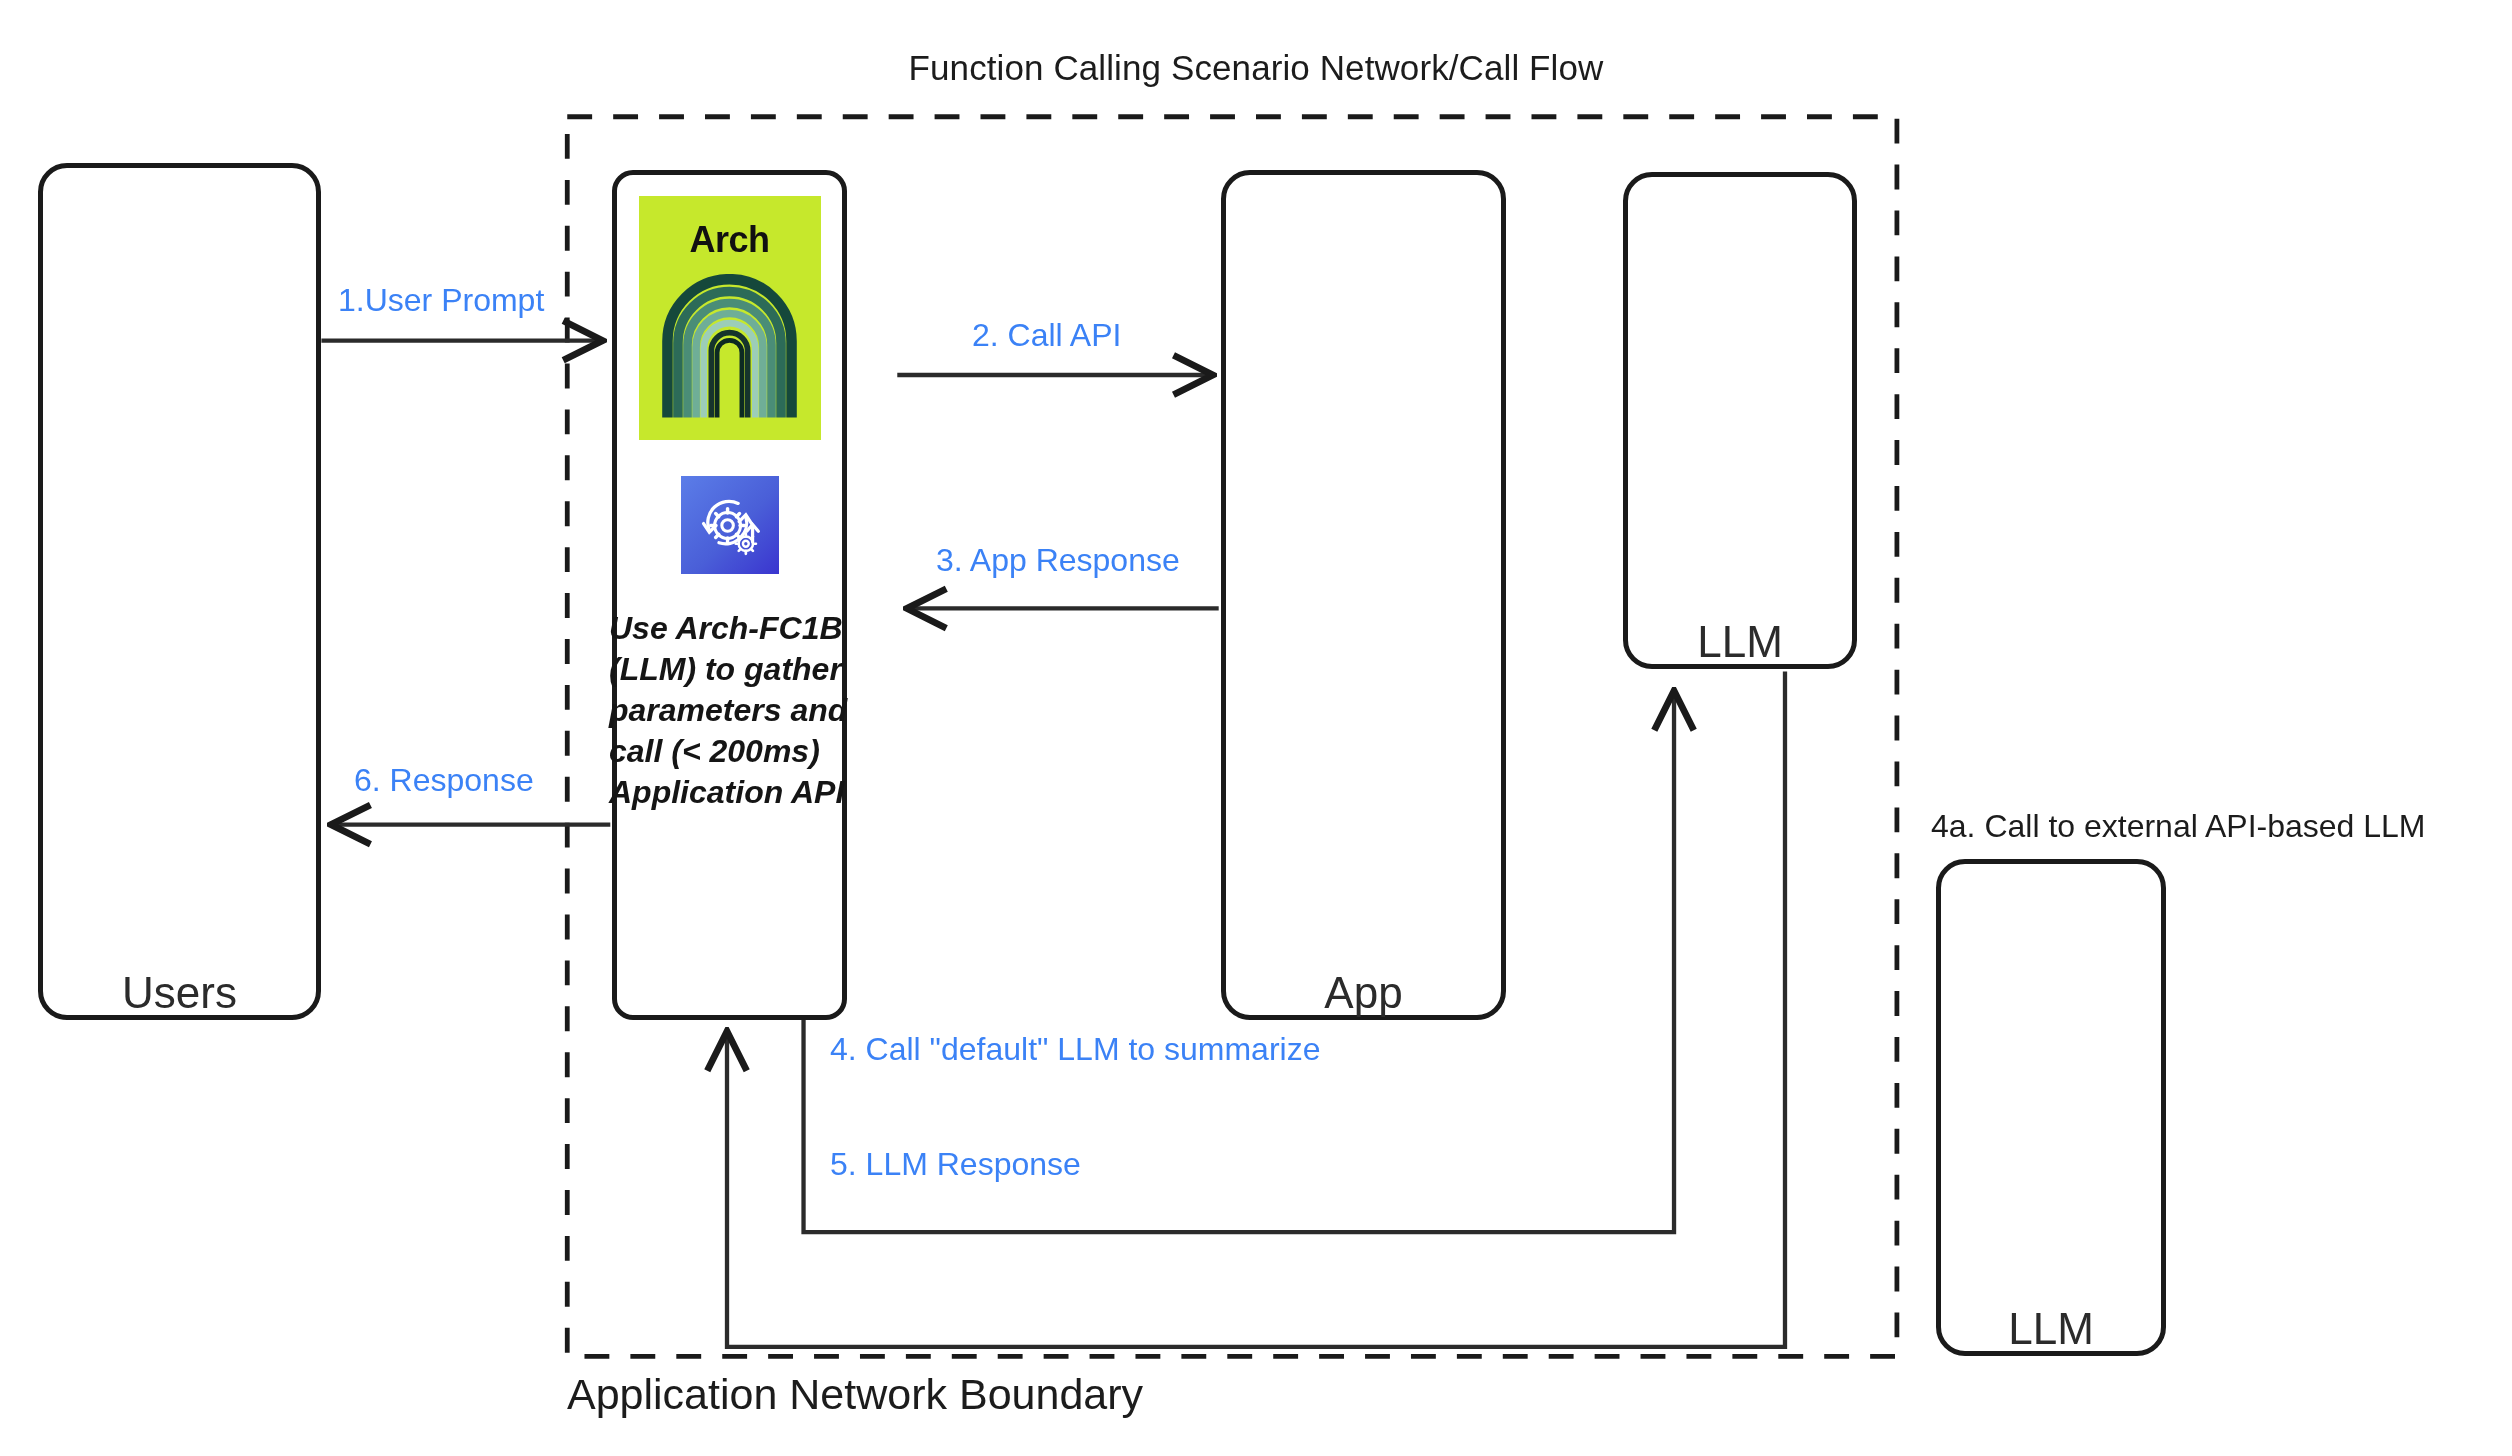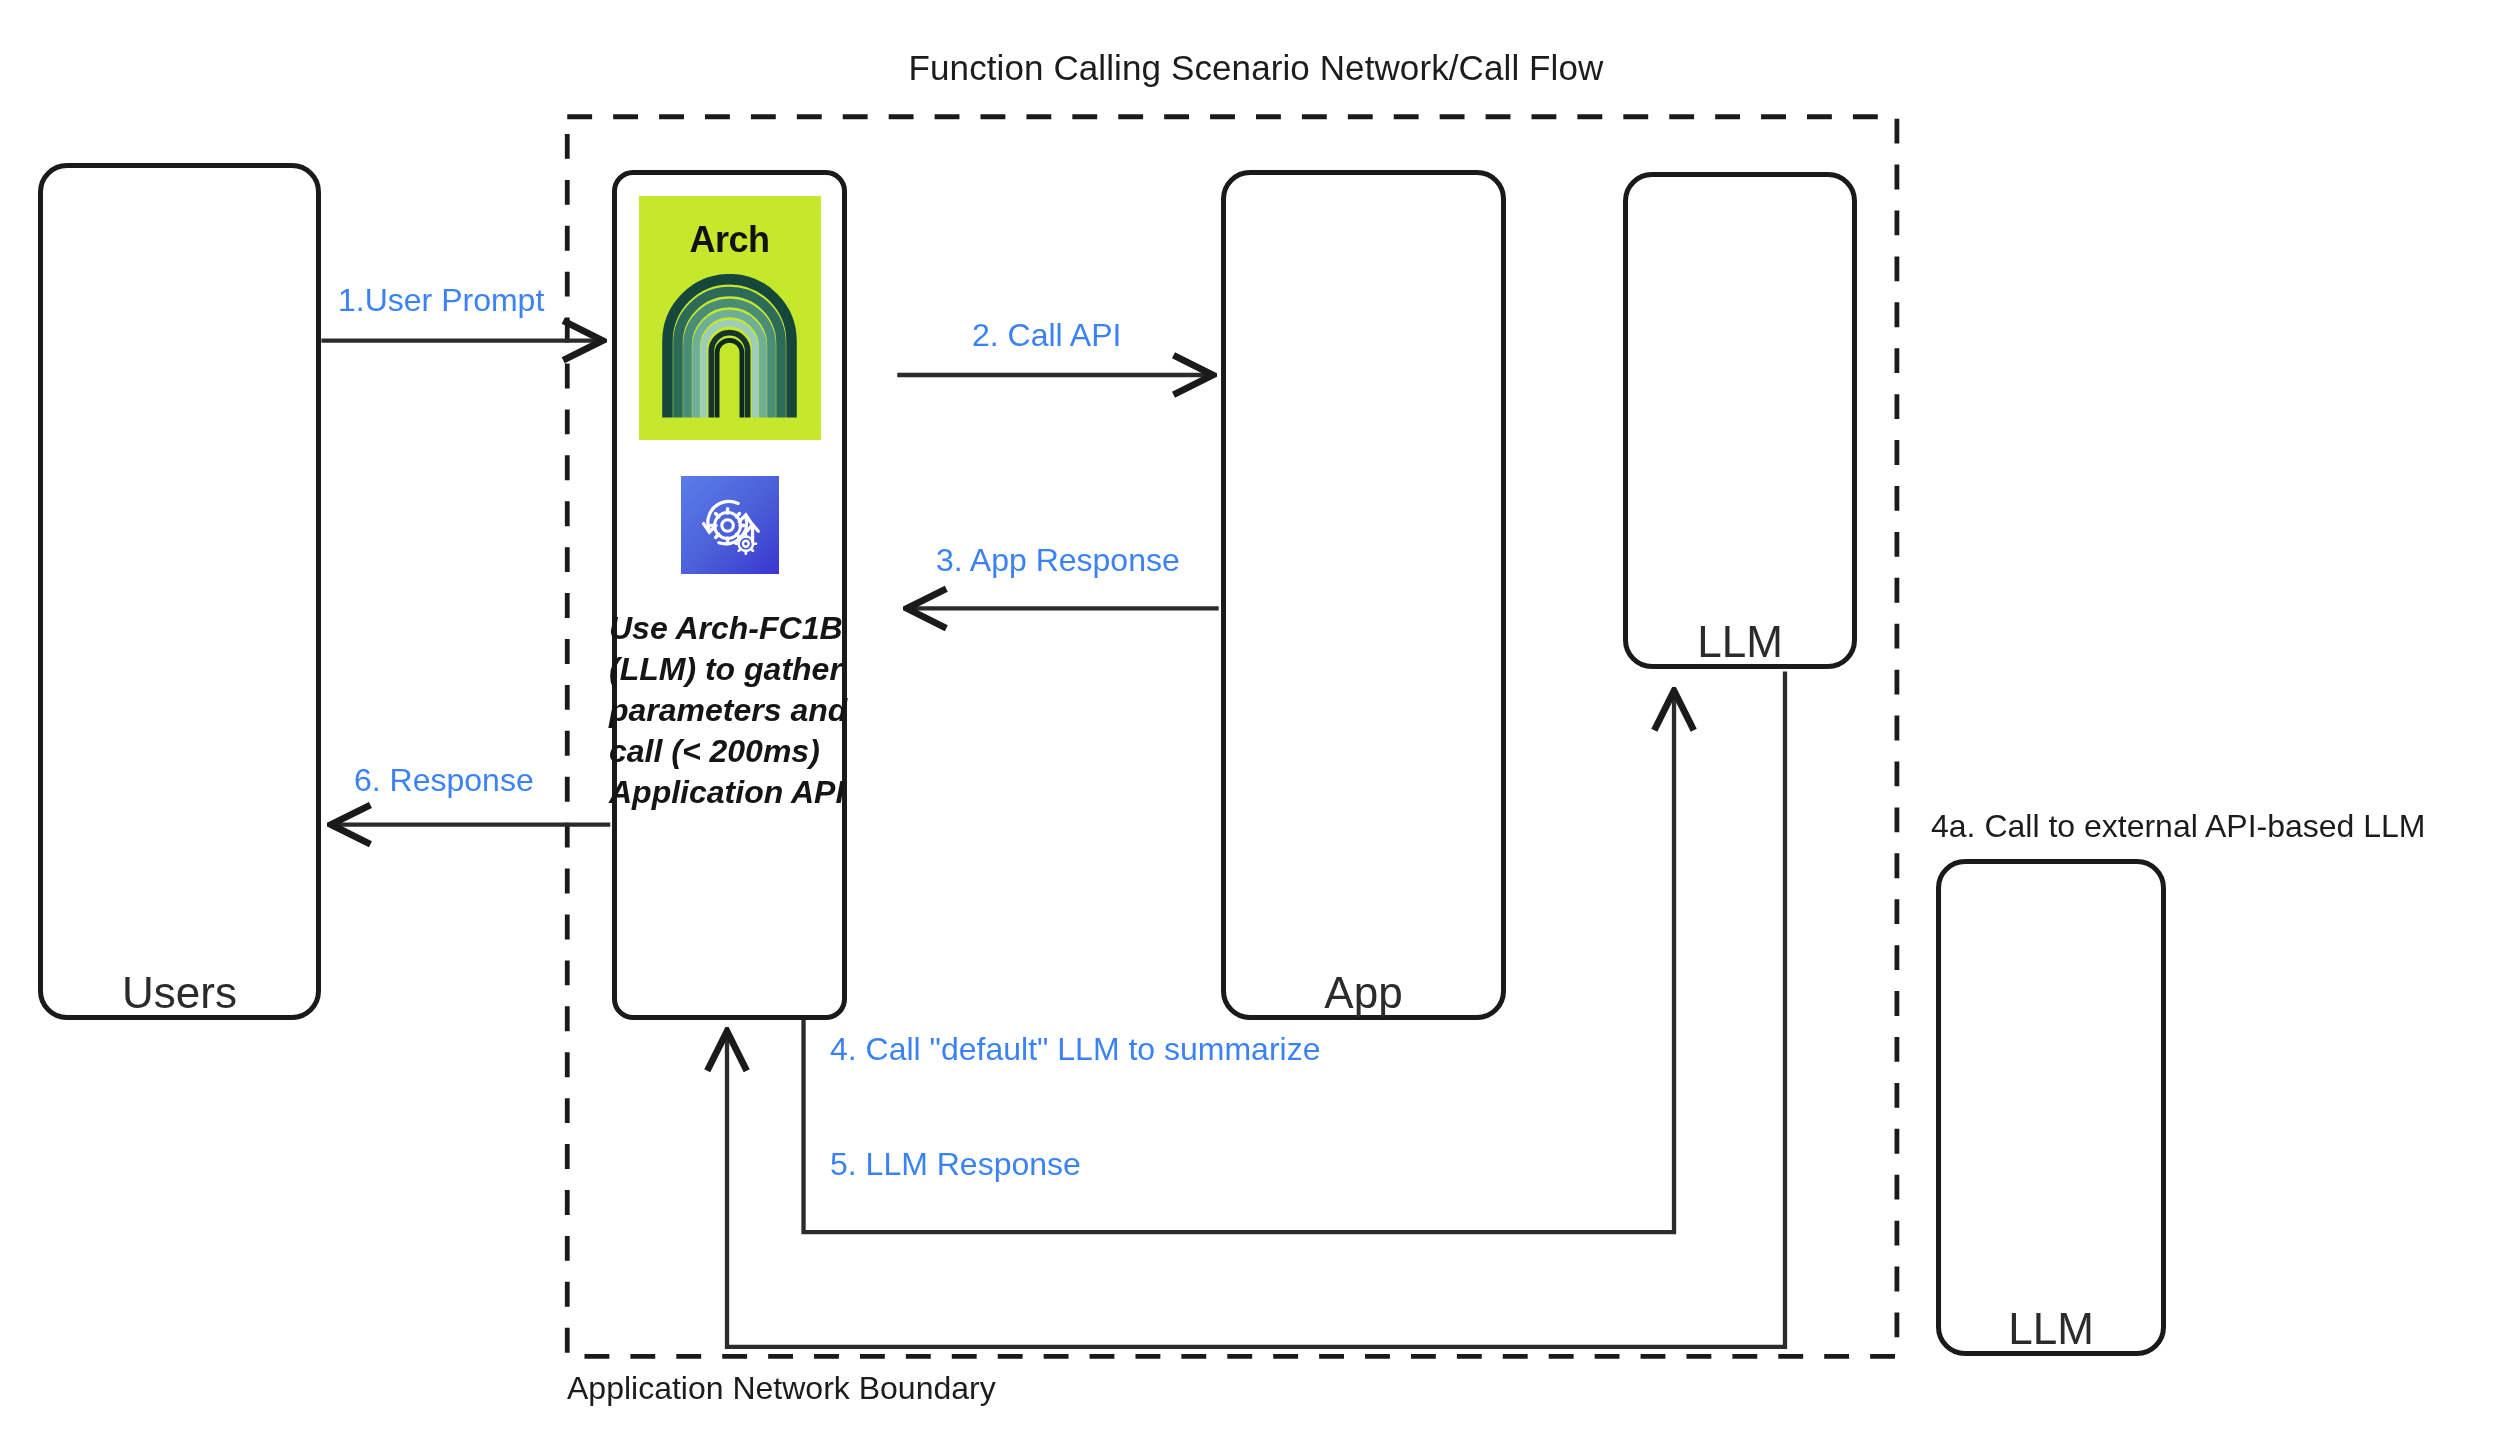--- a/index.html
+++ b/index.html
@@ -109,21 +109,21 @@
     font-weight: bold;
     font-size: 32px;
     line-height: 1.28;
     color: #151515;
   }
 
   
   .boundary-caption {
     left: 567px;
     top: 1370px;
-    font-size: 32px;
+    font-size: 43px;
     color: #1c1c1c;
     white-space: nowrap;
   }
   
   .ext-caption {
     left: 1931px;
     top: 808px;
     font-size: 32px;
     color: #1c1c1c;
     white-space: nowrap;

